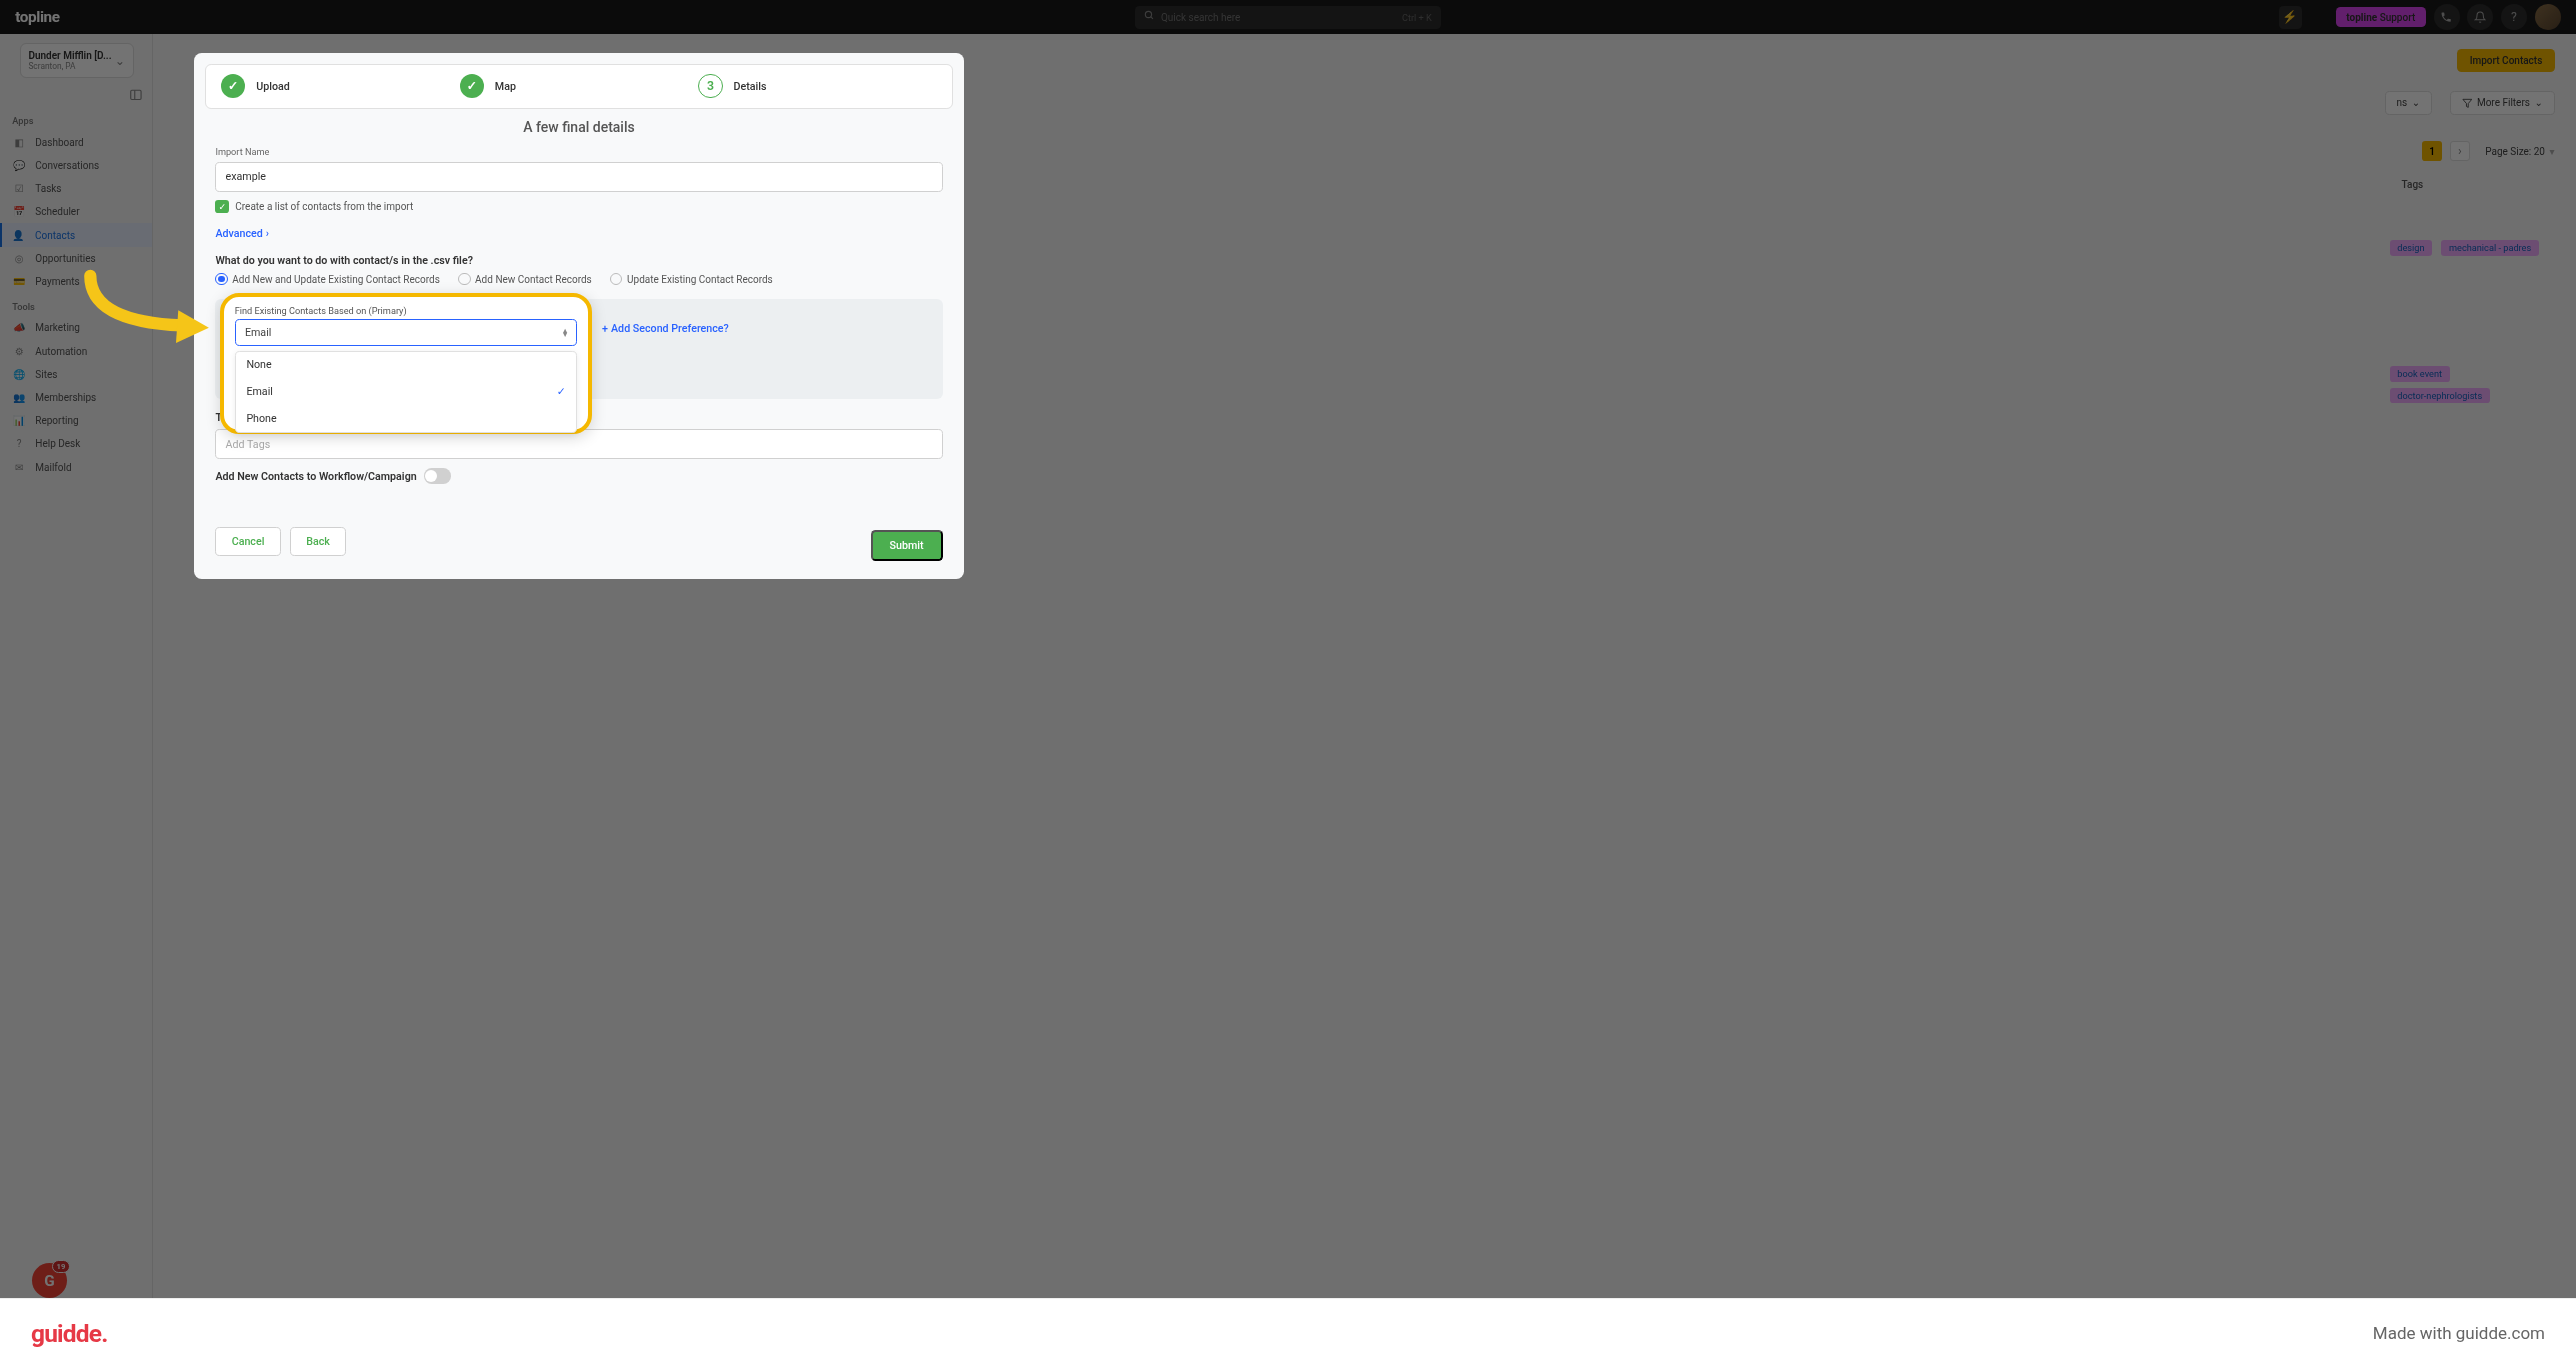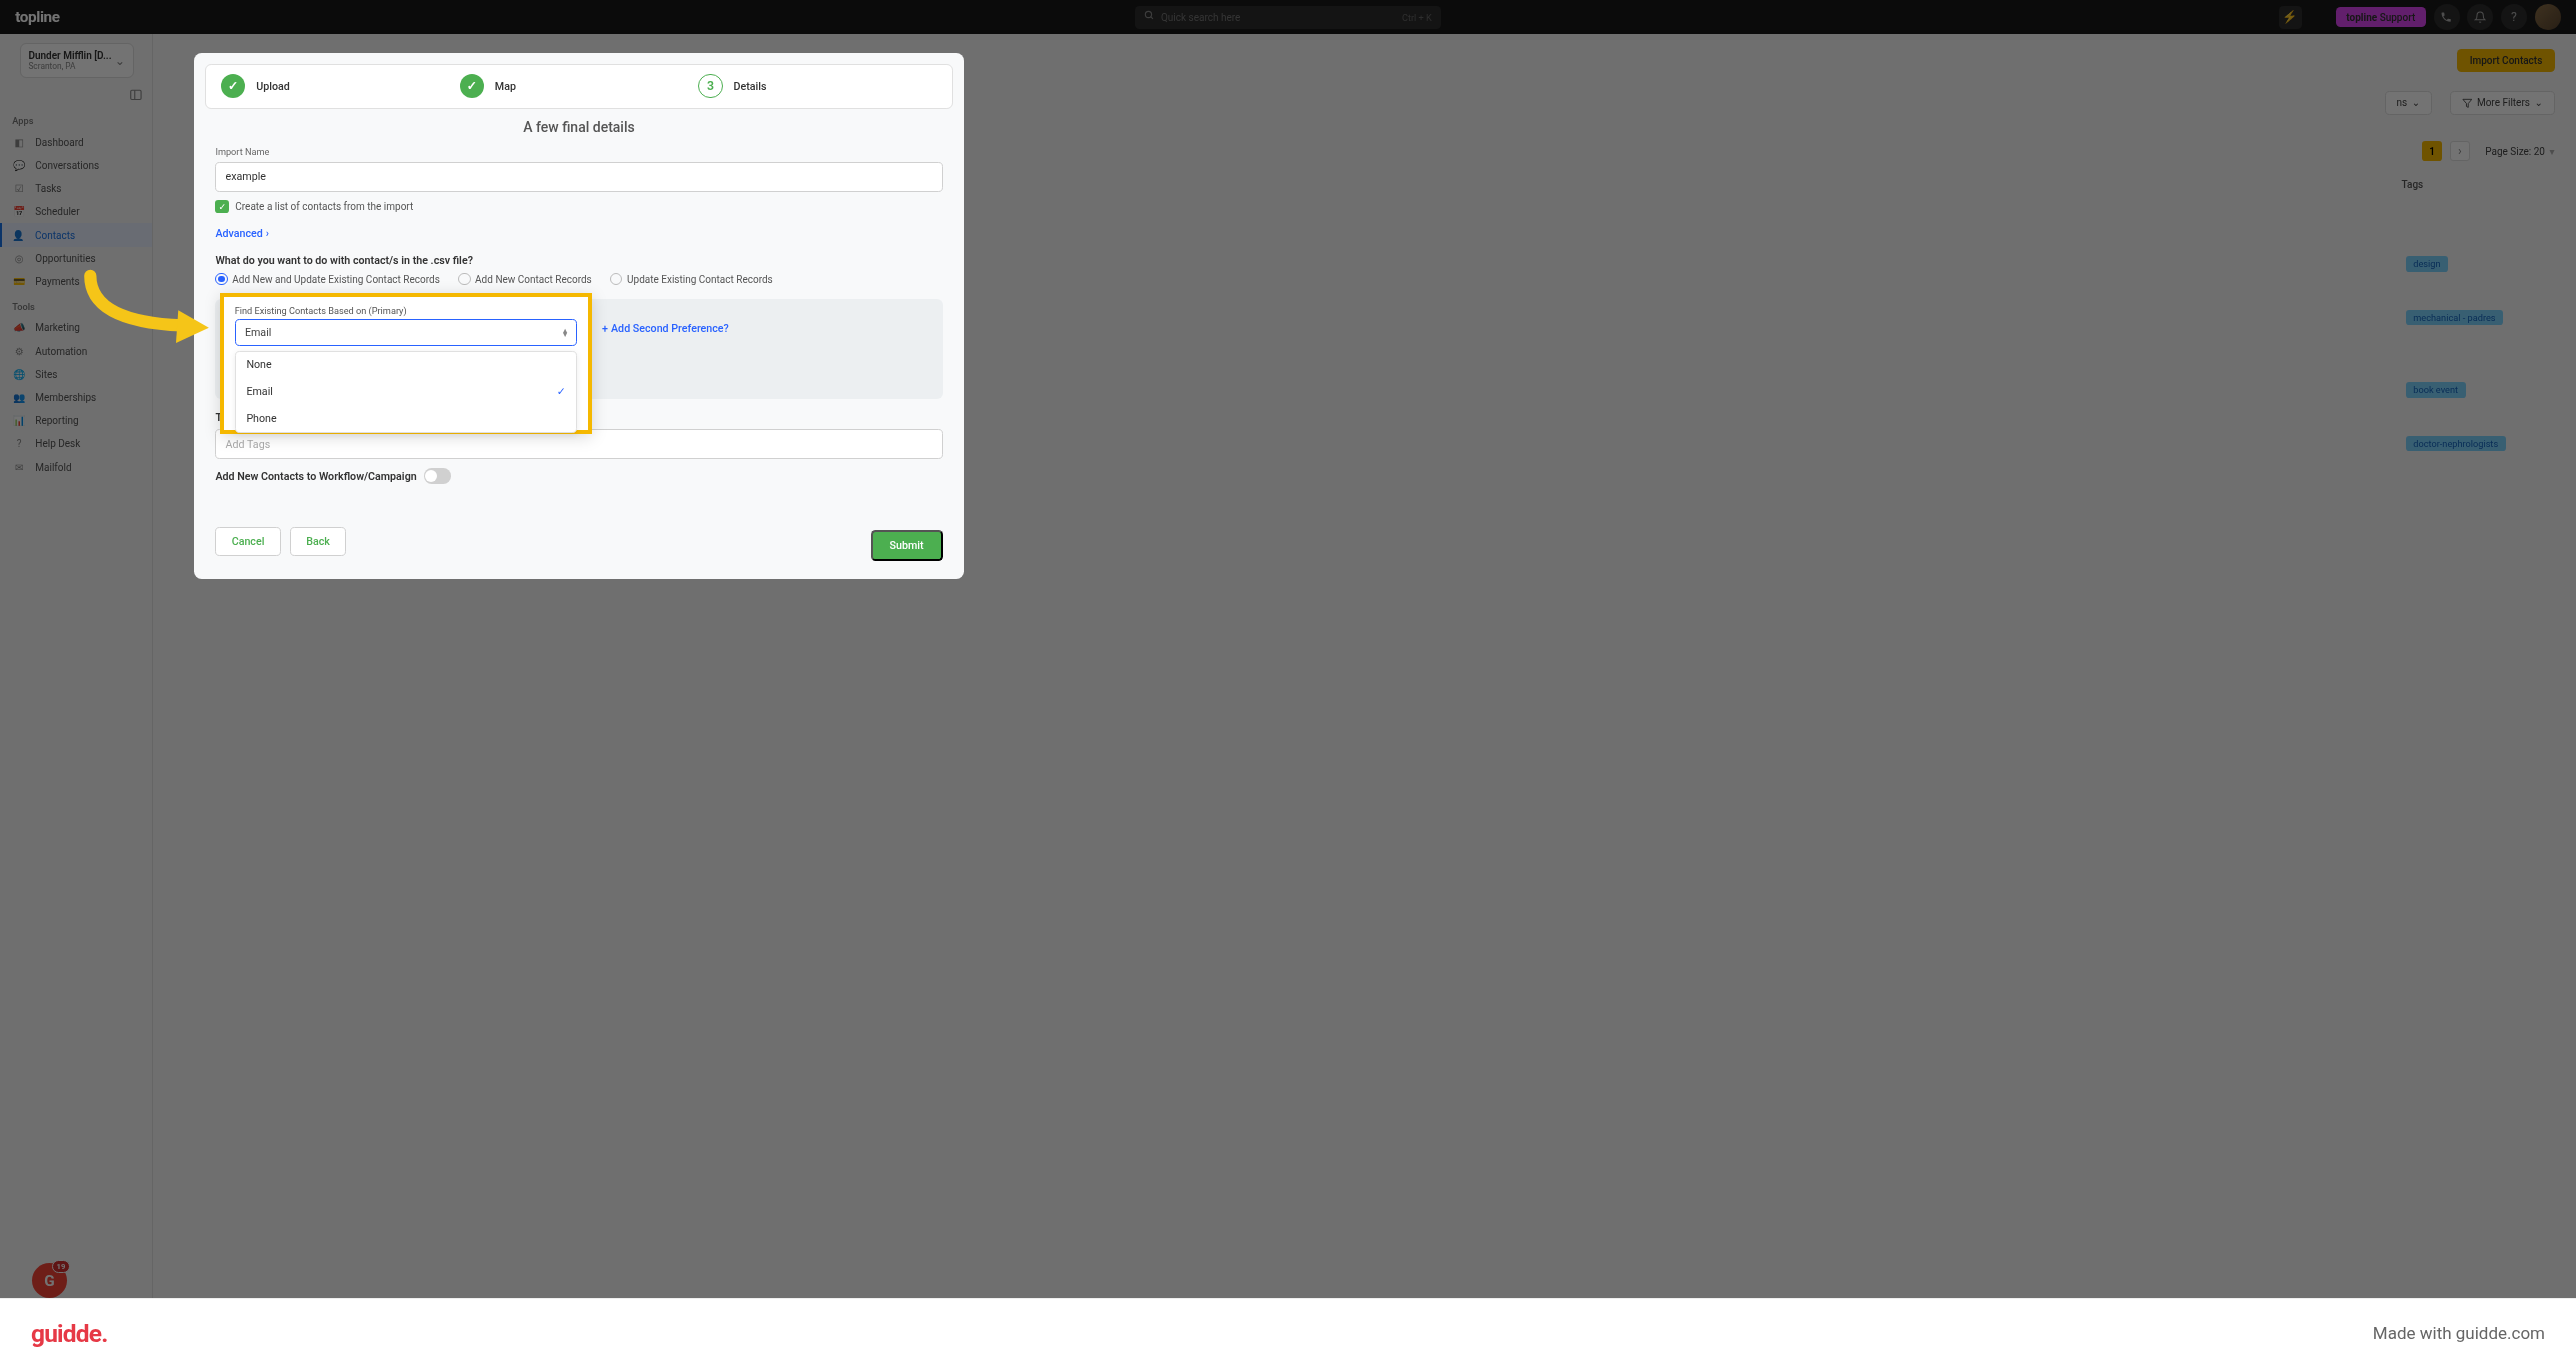--- a/index.html
+++ b/index.html
@@ -37,21 +37,21 @@
 
 .content { flex: 1; padding: 15.3px 21.4px; position: relative; }
 .imp-btn { position: absolute; top: 15.3px; right: 21.4px; background: #f5b800; color: #333; padding: 6.1px 12.3px; border-radius: 4.6px; font-size: 10px; font-weight: 500; }
 .filters-row { position: absolute; top: 57px; right: 21.4px; display: flex; gap: 18px; align-items: center; }
 .filter-chip { background: #fff; border: 0.8px solid #ddd; padding: 5.4px 10.7px; border-radius: 4.6px; font-size: 10px; color: #444; display: flex; align-items: center; gap: 4.6px; }
 .pag { position: absolute; top: 107px; right: 21.4px; display: flex; align-items: center; gap: 7.7px; }
 .pag .pg { background: #f5b800; width: 20px; height: 20px; border-radius: 3.1px; display: flex; align-items: center; justify-content: center; font-size: 10px; font-weight: 600; }
 .pag .arr { width: 20px; height: 20px; border: 0.8px solid #ddd; border-radius: 3.1px; display: flex; align-items: center; justify-content: center; color: #888; background:#fff; }
 .pag .ps { font-size: 10px; color: #444; margin-left: 7.7px; display:flex; align-items:center; gap:4.6px; }
 .tags-hdr { position: absolute; top: 145px; right: 21.4px; font-size: 10px; color: #555; font-weight: 500; width: 153px; }
-.tag-pill { background: #7dd3fc; color: #1565c0; padding: 2.3px 7.7px; border-radius: 3.1px; font-size: 9.2px; display: inline-block; margin: 19px; text-align: right; }
+.tag-pill { background: #f0abfc; color: #1565c0; padding: 2.3px 7.7px; border-radius: 3.1px; font-size: 9.2px; display: inline-block; margin: 3px; text-align: right; }
 .tags-r1 { position: absolute; top: 203px; right: 21.4px; width: 168px; }
 .tags-r2 { position: absolute; top: 329px; right: 21.4px; width: 168px; }
 
 .dim-overlay { position: fixed; top: 0; left: 0; right: 0; bottom: 61px; background: rgba(0,0,0,0.55); z-index: 10; }
 
 .modal { position: fixed; top: 53px; left: 194px; width: 770px; background: #f8f9fa; border-radius: 7.7px; z-index: 20; padding: 0; }
 .stepper { background: #fff; margin: 10.7px; border: 0.8px solid #e0e0e0; border-radius: 6.1px; display: flex; padding: 9.2px 15.3px; }
 .step { flex: 1; display: flex; align-items: center; gap: 10.7px; }
 .step .circ { width: 24.5px; height: 24.5px; border-radius: 50%; display: flex; align-items: center; justify-content: center; font-weight: 600; }
 .step.done .circ { background: #4caf50; color: #fff; }
@@ -75,21 +75,21 @@
 .tags-lbl { font-size: 10.7px; font-weight: 600; color: #333; margin-top: 12.3px; }
 .tags-inp { width: 100%; background: #fff; border: 0.8px solid #d0d0d0; border-radius: 4.6px; padding: 7.7px 9.2px; font-size: 10.7px; color: #aaa; margin-top: 4.6px; }
 .wf-row { display: flex; align-items: center; gap: 7px; margin-top: 9px; }
 .wf-row .lbl { font-size: 10.7px; font-weight: 600; color: #333; }
 .toggle { width: 27.6px; height: 15.3px; background: #d0d0d0; border-radius: 7.7px; position: relative; }
 .toggle::after { content: ''; position: absolute; width: 12.3px; height: 12.3px; background: #fff; border-radius: 50%; top: 1.5px; left: 1.5px; }
 .mod-foot { display: flex; padding: 0 21.4px 18.4px; gap: 9.2px; align-items: center; margin-top: 23px; }
 .btn-ghost { background: #fff; border: 0.8px solid #d0d0d0; color: #4caf50; padding: 6.9px 15.3px; border-radius: 4.6px; font-size: 10.7px; font-weight: 500; }
 .btn-primary { background: #4caf50; color: #fff; padding: 6.9px 17px; border-radius: 4.6px; font-size: 10.7px; font-weight: 500; margin-left: auto; margin-top: 8px; }
 
-.highlight { position: fixed; top: 293px; left: 220px; width: 372px; height: 141px; border: 4.6px solid #f5b800; border-radius: 0; background: #fff; z-index: 30; padding: 7.7px 10.7px 0; box-shadow: 0 3.1px 15.3px rgba(0,0,0,0.15); }
+.highlight { position: fixed; top: 293px; left: 220px; width: 372px; height: 141px; border: 4.6px solid #f5b800; border-radius: 19px; background: #fff; z-index: 30; padding: 7.7px 10.7px 0; box-shadow: 0 3.1px 15.3px rgba(0,0,0,0.15); }
 .hl-lbl { font-size: 9.2px; color: #555; margin-bottom: 3.1px; }
 .hl-sel { border: 1.5px solid #2962ff; border-radius: 4.6px; padding: 6.1px 9.2px; display: flex; align-items: center; justify-content: space-between; background: #fff; }
 .hl-sel .v { font-size: 10.7px; color: #444; }
 .hl-sel .ud { color: #888; font-size: 8.4px; line-height: 4.6px; }
 .dd { margin-top: 4.6px; border: 0.8px solid #e0e0e0; border-radius: 4.6px; background: #fff; box-shadow: 0 1.5px 6.1px rgba(0,0,0,0.08); overflow: hidden; }
 .dd-opt { padding: 6.9px 10.7px; font-size: 10.7px; color: #333; display: flex; align-items: center; justify-content: space-between; }
 .dd-opt .chk-ic { color: #2962ff; }
 .add-pref { position: fixed; top: 322px; left: 602px; color: #2962ff; font-size: 10.7px; font-weight: 500; z-index: 25; display:flex; align-items:center; gap:3.1px; }
 
 .arrow-svg { position: fixed; top: 268px; left: 75px; z-index: 40; pointer-events: none; }

